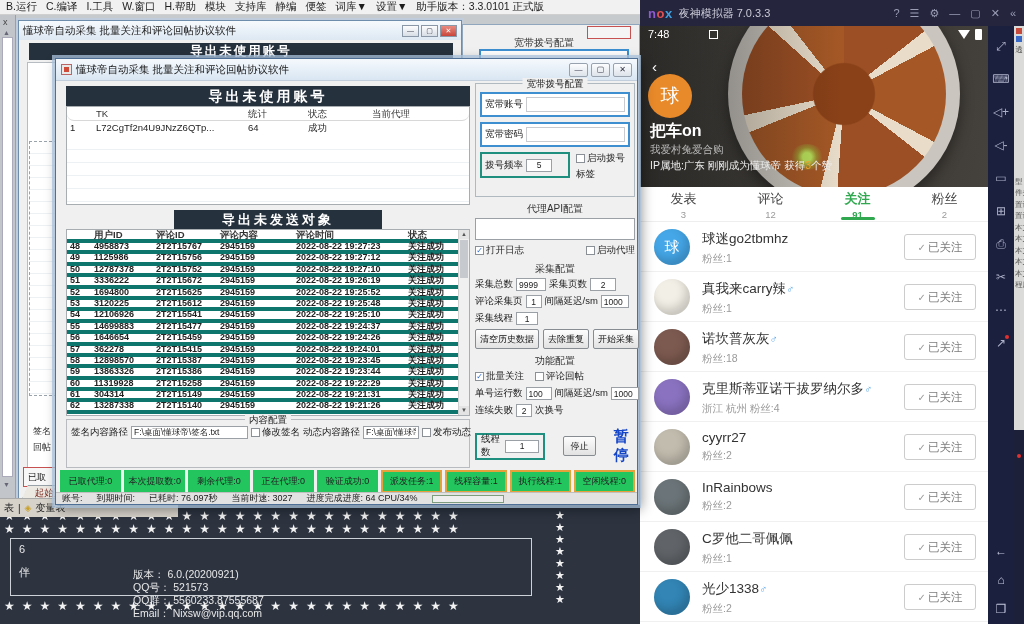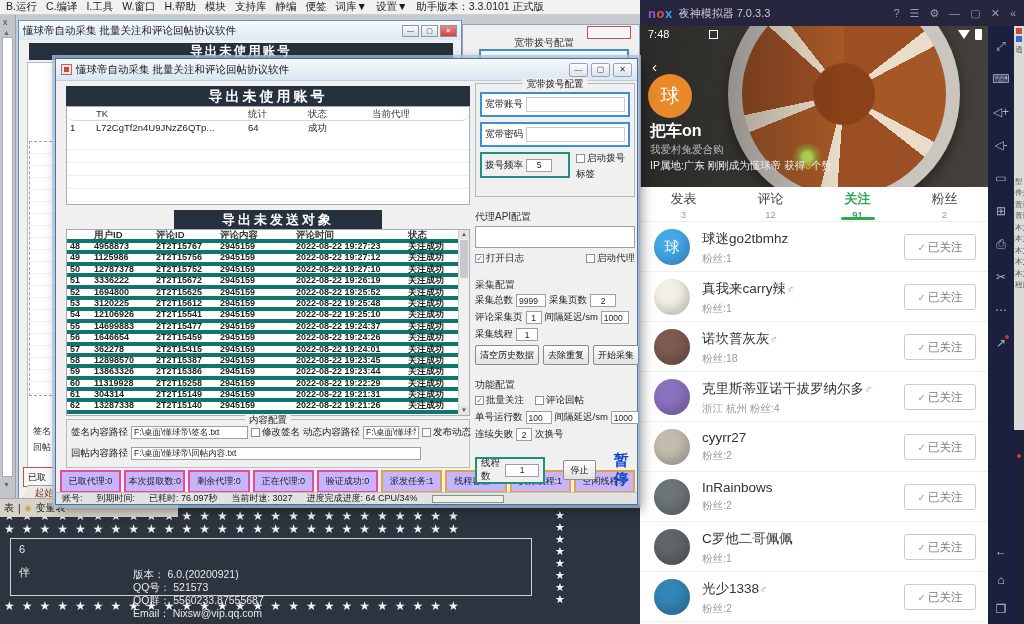--- a/index.html
+++ b/index.html
@@ -68,36 +68,36 @@
   .cfg-fieldset { position:absolute; left:10px; top:360px; width:404px; height:49px; border:1px solid #b8bcc0; font-size:9.5px; color:#222; }
   .cfg-legend { position:absolute; top:-6px; left:50%; transform:translateX(-50%); background:#f0f0f0; padding:0 4px; font-size:9.5px; }
   .cfg-row { position:absolute; left:4px; right:3px; display:flex; align-items:center; gap:3px; white-space:nowrap; }
   .ti { background:#fff; border:1px solid #9aa0a6; height:13px; font-size:8.5px; color:#222; padding:0 2px; font-family:"Liberation Sans", sans-serif; }
 
   .chk { display:inline-flex; align-items:center; gap:2px; font-size:9.5px; color:#222; white-space:nowrap; }
   .cbox { width:9px; height:9px; border:1px solid #8a9096; background:#fff; font-size:8px; line-height:8px; text-align:center; color:#2a6ad4; }
   .cbox.on::after { content:"✓"; }
 
   .counters { position:absolute; left:4px; top:411px; width:575px; height:23px; display:flex; gap:3px; }
-  .counter { flex:1; border:2px solid #ec4899; background:#c4b5fd; font-size:9px; color:#222; display:flex; align-items:center; justify-content:center; white-space:nowrap; overflow:hidden; }
+  .counter { flex:1; border:2px solid #22c55e; background:#22c55e; font-size:9px; color:#222; display:flex; align-items:center; justify-content:center; white-space:nowrap; overflow:hidden; }
   .counter.orange { border-color:#e5a23c; }
   .dlg-status { position:absolute; left:0; bottom:0; width:581px; height:12px; background:#e2e2e2; border-top:1px solid #bfbfbf; display:flex; align-items:center; gap:14px; padding:0 6px; font-size:9px; color:#222; white-space:nowrap; }
   .pbar { width:72px; height:8px; border:1px solid #7d9b7d; background:#eee; }
   .pfill { width:100%; height:100%; background:linear-gradient(#86df74,#2fae32); }
 
   
   .rpanel { position:absolute; left:419px; top:24px; width:160px; height:388px; font-size:9.5px; color:#222; }
   .fieldset { position:relative; border:1px solid #b0b8c0; }
   .flegend { position:absolute; top:-6px; left:50%; transform:translateX(-50%); background:#f0f0f0; padding:0 4px; font-size:9.5px; white-space:nowrap; }
   .bb { height:114px; padding:8px 4px 2px; }
   .bb-box { display:flex; align-items:center; gap:3px; border:2px solid #3d8fd0; background:#fff; height:25px; padding:0 3px; margin-bottom:5px; }
   .bb-box input { flex:1; border:1px solid #c8ccd0; height:15px; min-width:10px; }
   .freq-row { display:flex; gap:6px; }
   .freq-box { display:flex; align-items:center; gap:3px; border:2px solid #1f9080; background:#f0f0f0; height:26px; padding:0 3px; width:90px; }
-  .sec-title { font-size:10px; color:#333; margin:13px 0 2px; }
+  .sec-title { text-align:center; font-size:10px; color:#333; margin:5px 0 2px; }
   .api-input { height:22px; background:#fff; border:1px solid #9aa0a6; }
   .split { display:flex; justify-content:space-between; margin-top:4px; }
   .drop { height:17px; background:#fff; border:1px solid #9aa0a6; display:flex; align-items:center; padding:0 4px; margin-bottom:4px; }
   .drop .arr { margin-left:auto; font-size:7px; color:#555; }
   .frow { display:flex; align-items:center; gap:3px; margin-bottom:4px; white-space:nowrap; }
   .btnrow { display:flex; gap:4px; margin-top:2px; }
   .pbtn { border:1px solid #868c92; border-radius:2px; background:linear-gradient(#fdfdfd,#e2e2e2); font-size:9px; height:20px; padding:0 4px; color:#111; display:flex; align-items:center; white-space:nowrap; }
   .thread-row { display:flex; align-items:center; gap:18px; margin-top:10px; }
   .thread-box { display:flex; align-items:center; gap:4px; border:2px solid #1f9080; height:27px; padding:0 4px; width:94px; background:#f0f0f0; }
   .pause { color:#1646c8; font-weight:bold; font-size:15px; }
@@ -461,24 +461,20 @@
             <span class="cbox"></span>
             <span>修改签名</span>
           </span>
         <span>动态内容路径</span>
         <input class="ti" style="width: 56px;" value="F:\桌面\懂球帝\动态">
         <span class="chk">
             <span class="cbox"></span>
             <span>发布动态</span>
           </span>
       </div>
-      <div class="cfg-row" style="top:27px;">
-        <span>回帖内容路径</span>
-        <input class="ti" style="width: 290px;" value="F:\桌面\懂球帝\回帖内容.txt">
-      </div>
     </div>
 
     <div class="counters">
 
         <div class="counter">已取代理:0</div>
 
         <div class="counter">本次提取数:0</div>
 
         <div class="counter">剩余代理:0</div>
 

